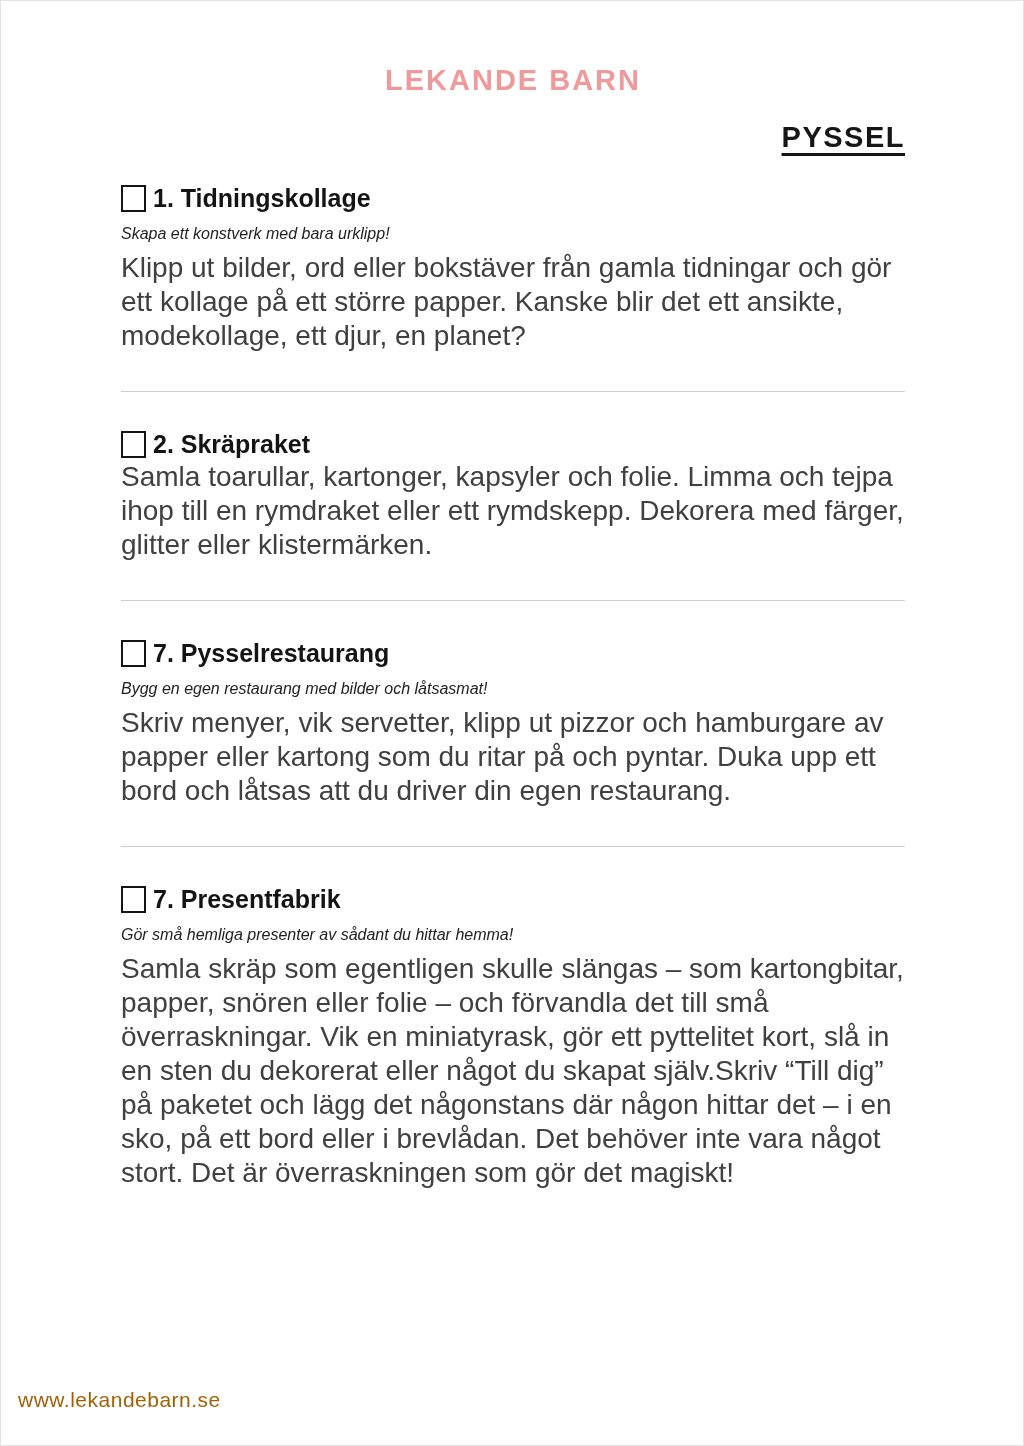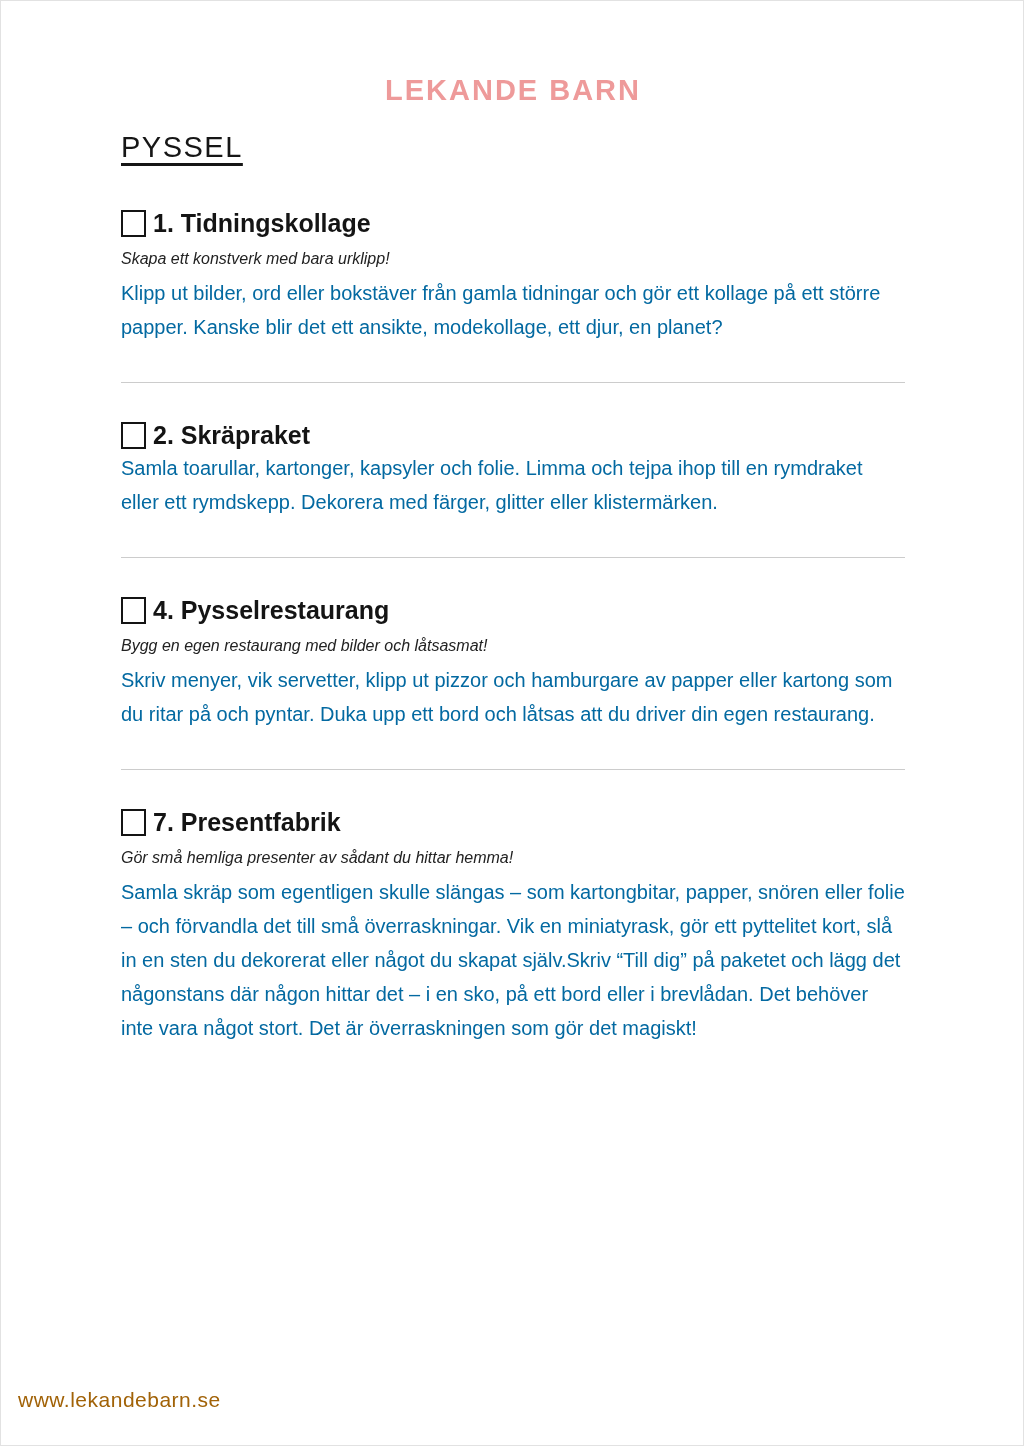--- a/index.html
+++ b/index.html
@@ -16,36 +16,36 @@
   .page-content {
     padding: 60px 118px 0 120px;
   }
   .logo {
     text-align: center;
     font-size: 29px;
     font-weight: 700;
     letter-spacing: 2px;
     color: #ee9a9a;
     line-height: 34px;
-    margin: 12px;
+    margin: 2px;
   }
   .doc-title {
-    text-align: left;
+    text-align: right;
     font-size: 29px;
-    font-weight: 400;
+    font-weight: 700;
     letter-spacing: 1.5px;
     color: #161616;
     line-height: 32px;
     margin: 24px 0 0 0;
     text-decoration: underline;
     text-decoration-thickness: 2.5px;
     text-underline-offset: 6px;
   }
   .sections {
-    margin-top: 45px;
+    margin-top: 30px;
   }
   .section-heading {
     display: flex;
     align-items: center;
     gap: 7px;
     margin: 0;
   }
   .checkbox {
     display: inline-block;
     width: 25px;
@@ -61,23 +61,23 @@
     line-height: 30px;
   }
   .subtitle {
     font-style: italic;
     font-size: 16px;
     line-height: 32px;
     color: #222222;
     margin: 5px 0 0 0;
   }
   .body-text {
-    font-size: 20px;
+    font-size: 28px;
     line-height: 34px;
-    color: #0369a1;
+    color: #404040;
     margin: 1px 0 0 0;
   }
   hr.section-divider {
     border: none;
     border-top: 1px solid #cccccc;
     margin: 38px 0 37px 0;
   }
   .footer {
     position: absolute;
     bottom: 33px;
@@ -117,21 +117,21 @@
         <span class="heading-text">2. Skräpraket</span>
       </div>
       <p class="body-text">Samla toarullar, kartonger, kapsyler och folie. Limma och tejpa ihop till en rymdraket eller ett rymdskepp. Dekorera med färger, glitter eller klistermärken.</p>
     </section>
 
     <hr class="section-divider">
 
     <section class="section">
       <div class="section-heading">
         <span class="checkbox"></span>
-        <span class="heading-text">4. Pysselrestaurang</span>
+        <span class="heading-text">7. Pysselrestaurang</span>
       </div>
       <p class="subtitle">Bygg en egen restaurang med bilder och låtsasmat!</p>
       <p class="body-text">Skriv menyer, vik servetter, klipp ut pizzor och hamburgare av papper eller kartong som du ritar på och pyntar. Duka upp ett bord och låtsas att du driver din egen restaurang.</p>
     </section>
 
     <hr class="section-divider">
 
     <section class="section">
       <div class="section-heading">
         <span class="checkbox"></span>

